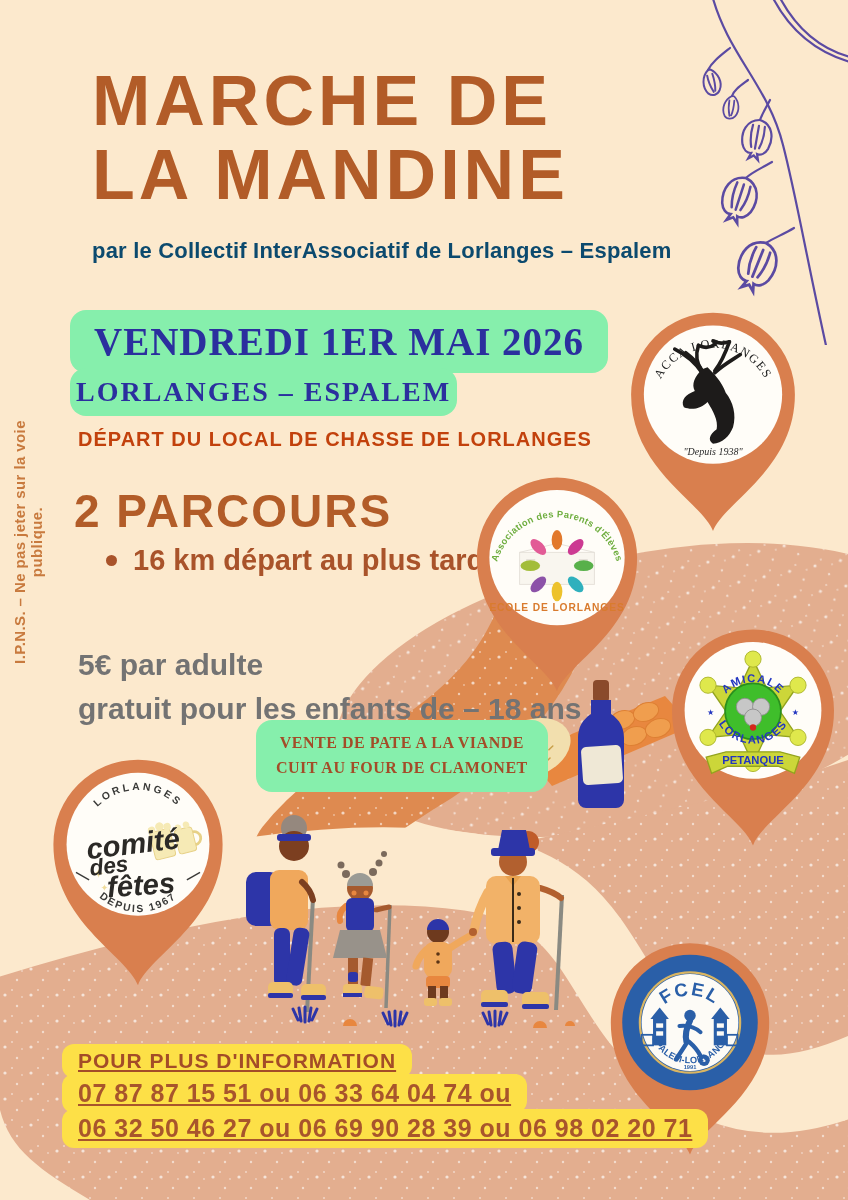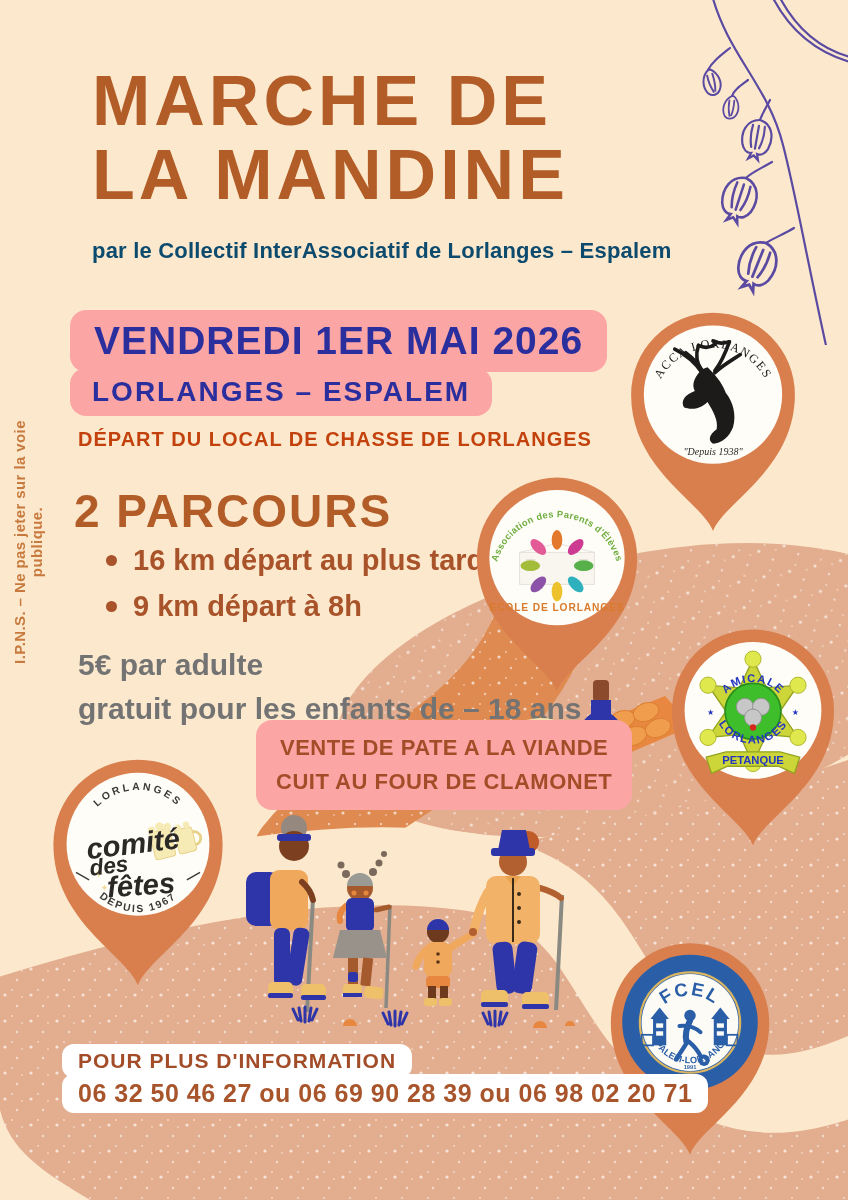--- a/index.html
+++ b/index.html
@@ -1,38 +1,38 @@
 <!DOCTYPE html>
 <html><head>
 <meta charset="utf-8">
 <style>
   html,body{margin:0;padding:0;background:#888;}
   .poster{position:relative;width:848px;height:1200px;background:#fce9cd;overflow:hidden;
           font-family:"Liberation Sans",sans-serif;}
   .abs{position:absolute;}
-  .wbox{background:#fca5a5;border-radius:16px;}
+  .wbox{background:#86efac;border-radius:16px;font-family:Liberation Serif, serif;}
   
   .title{left:92px;top:64px;font-size:70px;line-height:1.06;font-weight:800;letter-spacing:4px;
          color:#b25c28;z-index:2;}
   .subtitle{left:92px;top:238px;font-size:22px;font-weight:700;color:#0c4a6e;z-index:2;letter-spacing:.2px;}
   
   .datebox{left:70px;top:310px;padding:9px 24px;font-size:39px;font-weight:800;letter-spacing:1px;
            color:#2b2f9e;z-index:2;}
-  .locbox{left:70px;top:368px;padding:8px 22px;font-size:28px;font-weight:800;letter-spacing:2px;
+  .locbox{left:70px;top:368px;padding:8px 6px;font-size:28px;font-weight:800;letter-spacing:2px;
           color:#2b2f9e;z-index:3;}
   .depart{left:78px;top:428px;font-size:20px;font-weight:800;letter-spacing:1px;color:#c2410c;z-index:2;}
   .parcours{left:74px;top:484px;font-size:46px;font-weight:800;letter-spacing:2px;color:#b25c28;z-index:2;}
   .bullet-row{left:106px;font-size:29px;font-weight:600;color:#a9532a;z-index:2;display:flex;align-items:center;gap:16px;}
   .bullet-dot{width:11px;height:11px;border-radius:50%;background:#a9532a;display:inline-block;}
   .price{left:78px;font-size:30px;font-weight:600;color:#737373;z-index:2;}
-  .sale{left:256px;top:720px;padding:11px 20px;text-align:center;font-size:22px;font-weight:800;
+  .sale{left:256px;top:720px;padding:11px 20px;text-align:center;font-size:16px;font-weight:800;
         letter-spacing:.5px;color:#a34c28;line-height:1.55;z-index:4;}
   
   .info{left:62px;top:1048px;z-index:4;}
-  .info .line{display:table;background:#ffffff;border-radius:12px;padding:5px 16px;margin-top:-4px;}
+  .info .line{display:table;background:#fde047;border-radius:12px;padding:5px 16px;margin-top:-4px;text-decoration:underline;}
   .info .h{font-size:21px;font-weight:800;letter-spacing:1px;color:#a34c28;}
   .info .p{font-size:25px;font-weight:700;color:#a8552c;letter-spacing:.5px;}
   .ipns{left:-122px;top:525px;width:300px;text-align:center;transform:rotate(-90deg);
         color:#c87a3e;font-size:15px;font-weight:600;z-index:2;letter-spacing:.4px;}
   svg text{font-family:"Liberation Sans",sans-serif;}
   .serif{font-family:"Liberation Serif",serif;}
 </style>
 </head>
 <body>
 
@@ -104,24 +104,20 @@
   <div class="abs wbox locbox">
     <span>LORLANGES – ESPALEM</span>
   </div>
   <div class="abs depart">DÉPART DU LOCAL DE CHASSE DE LORLANGES</div>
 
   <div class="abs parcours">2 PARCOURS</div>
   <div class="abs bullet-row" style="top:544px">
     <span class="bullet-dot"></span>
     <span>16 km départ au plus tard à 8h</span>
   </div>
-  <div class="abs bullet-row" style="top:590px">
-    <span class="bullet-dot"></span>
-    <span>9 km départ à 8h</span>
-  </div>
 
   <div class="abs price" style="top:648px">5€ par adulte</div>
   <div class="abs price" style="top:692px">gratuit pour les enfants de – 18 ans</div>
 
   <svg class="abs" style="left:470px;top:628px;z-index:2" width="230" height="185" viewBox="0 0 230 185">
     <polygon points="55,125 195,68 222,98 82,158" fill="#e8873f"></polygon>
     <g fill="#f09e4e" stroke="#dd7f33" stroke-width="1">
       <ellipse cx="128" cy="100" rx="13" ry="9" transform="rotate(-20 128 100)"></ellipse>
       <ellipse cx="152" cy="92" rx="13" ry="9" transform="rotate(-20 152 92)"></ellipse>
       <ellipse cx="176" cy="84" rx="13" ry="9" transform="rotate(-20 176 84)"></ellipse>
@@ -394,16 +390,17 @@
       <circle cx="116" cy="139" r="2" fill="#fdfbf6" stroke="none"></circle>
     </g>
     <text x="100" y="149" font-size="6.5" font-weight="bold" text-anchor="middle" fill="#2a5fa8">1991</text>
     <text font-size="10.5" font-weight="bold" fill="#2a5fa8" letter-spacing="0.3">
       <textPath href="#fcelArcB" startOffset="50%" text-anchor="middle">ESPALEM-LORLANGES</textPath>
     </text>
   </svg>
 
   <div class="abs info">
     <div class="line h">POUR PLUS D'INFORMATION</div>
+    <div class="line p">07 87 87 15 51 ou 06 33 64 04 74 ou</div>
     <div class="line p">06 32 50 46 27 ou 06 69 90 28 39 ou 06 98 02 20 71</div>
   </div>
 
 </div>
 
 </body></html>

